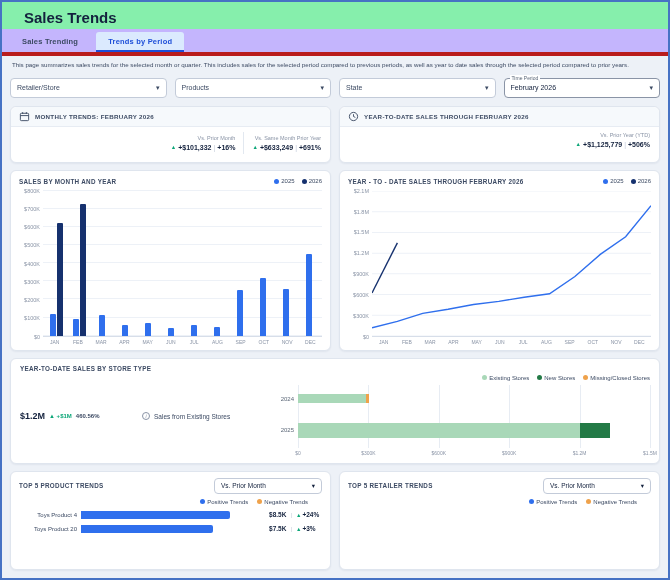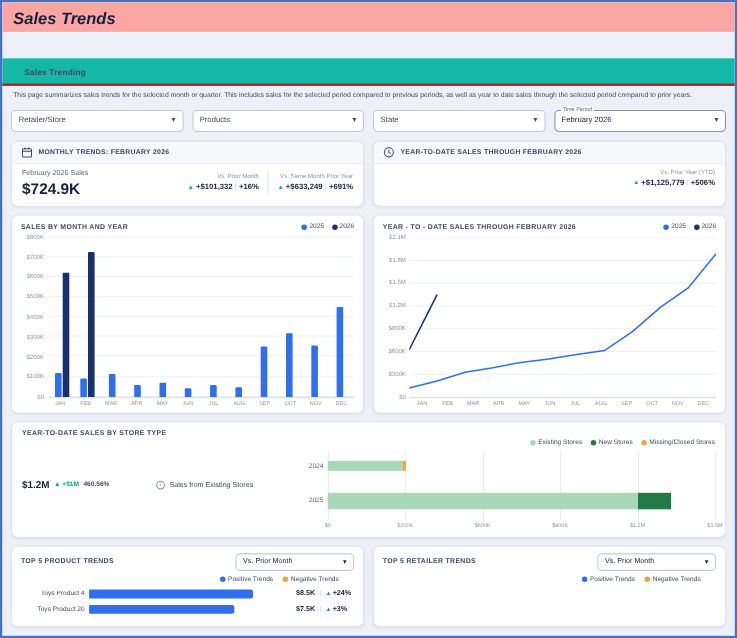--- a/index.html
+++ b/index.html
@@ -9,24 +9,24 @@
   .app {
     width: 670px; height: 580px;
     border: 2px solid #4672c4;
     background: #edf1f7;
     overflow: hidden;
     display: flex; flex-direction: column;
     position: relative;
   }
 
   
-  .titlebar { background: #fca5a5; padding: 7px 10px 3px; font-style: italic; }
+  .titlebar { background: #86efac; padding: 7px 22px 3px; }
   .page-title { font-size: 15px; font-weight: 700; color: #13213d; }
 
-  .tabs { background: #14b8a6; display: flex; gap: 6px; padding: 3px 8px 0; border-bottom: 2px solid #b91c1c; margin-top: 24px; }
+  .tabs { background: #c4b5fd; display: flex; gap: 6px; padding: 3px 8px 0; border-bottom: 4px solid #b91c1c; }
   .tab { font-size: 7.5px; font-weight: 700; color: #3c4a63; padding: 5px 12px 6px; letter-spacing: .2px; cursor: pointer; border-radius: 3px 3px 0 0; }
   .tab.active { color: #1d4ed8; background: #dbeafe; box-shadow: inset 0 -2px 0 #1d4ed8; }
 
   .desc { padding: 5px 10px 3px; font-size: 6.2px; color: #3c4a63; line-height: 1.4; }
 
   
   .filters { display: flex; gap: 8px; padding: 5px 8px 2px; }
   .select { flex: 1; background: #fff; border: 1px solid #c3cbd9; border-radius: 4px; height: 20px;
             display: flex; align-items: center; justify-content: space-between; padding: 0 6px;
             font-size: 7px; color: #3c4a63; position: relative; cursor: pointer; }
@@ -134,20 +134,21 @@
 <body>
 
 <div class="app">
 
   <div class="titlebar">
     <div class="page-title">Sales Trends</div>
   </div>
 
   <div class="tabs">
     <div class="tab">Sales Trending</div>
+    <div class="tab active">Trends by Period</div>
   </div>
 
   <div class="desc">This page summarizes sales trends for the selected month or quarter. This includes sales for the selected period compared to previous periods, as well as year to date sales through the selected period compared to prior years.</div>
 
   <div class="filters">
     <div class="select">
       <span>Retailer/Store</span>
       <span class="chev">▾</span>
     </div>
     <div class="select">
@@ -172,24 +173,20 @@
           <svg viewBox="0 0 12 12">
               <rect x="1.5" y="2.5" width="9" height="8" rx="1" fill="none" stroke="#3c4a63" stroke-width="1"></rect>
               <line x1="1.5" y1="5" x2="10.5" y2="5" stroke="#3c4a63" stroke-width="1"></line>
               <line x1="4" y1="1.2" x2="4" y2="3.2" stroke="#3c4a63" stroke-width="1"></line>
               <line x1="8" y1="1.2" x2="8" y2="3.2" stroke="#3c4a63" stroke-width="1"></line>
             </svg>
         </span>
         <span>MONTHLY TRENDS: FEBRUARY 2026</span>
       </div>
       <div class="kpi-body">
-        <div class="kpi-metric">
-          <div class="kpi-label">February 2026 Sales</div>
-          <div class="kpi-value">$724.9K</div>
-        </div>
         <div class="kpi-deltas">
             <div class="delta-group">
               <div class="delta-label">Vs. Prior Month</div>
               <div class="delta-row">
                 <span class="tri">▲</span>
                 <span class="delta-val">+$101,332</span>
                 <span class="delta-sep">|</span>
                 <span class="delta-pct">+16%</span>
               </div>
             </div>

